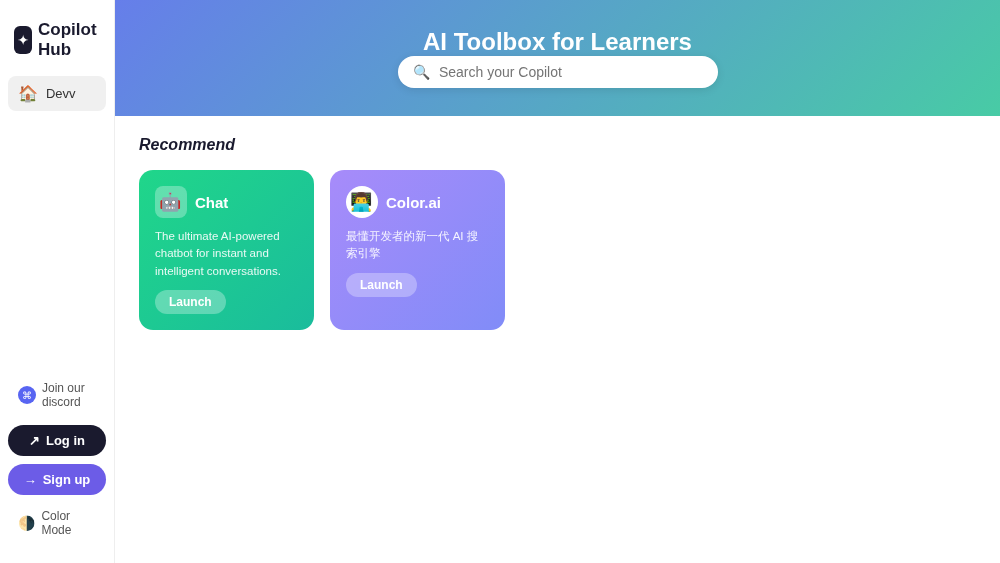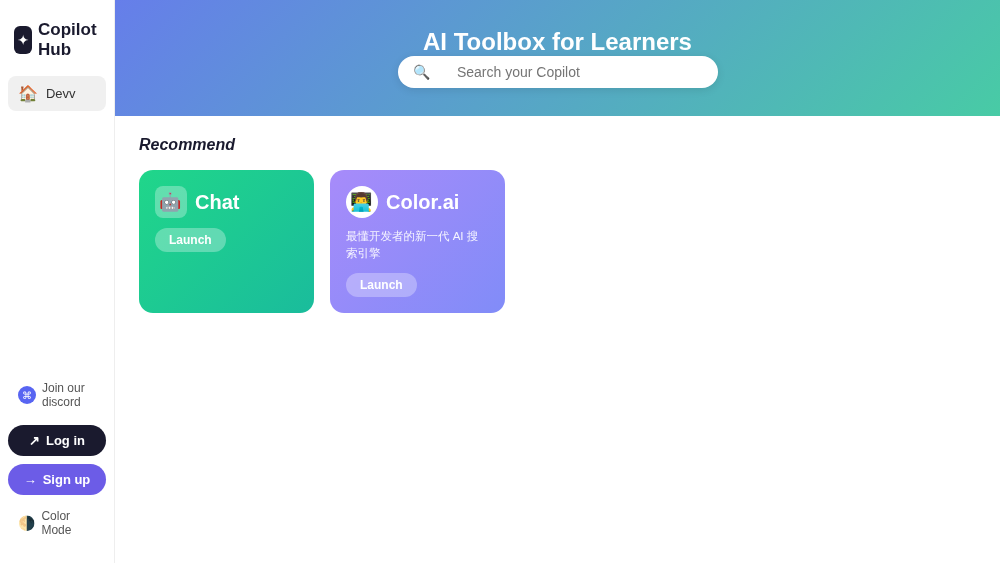--- a/index.html
+++ b/index.html
@@ -160,21 +160,20 @@
       color: #aaa;
       font-size: 14px;
     }
     .search-input {
       border: none;
       outline: none;
       font-size: 14px;
       color: #555;
       flex: 1;
       background: transparent;
-      margin-left: 18px;
     }
 
     
     .content {
       padding: 20px 24px;
     }
     .section-title {
       font-size: 16px;
       font-weight: 700;
       color: #1a1a2e;
@@ -210,21 +209,21 @@
     .card-icon {
       width: 32px;
       height: 32px;
       background: rgba(255,255,255,0.3);
       border-radius: 8px;
       display: flex; align-items: center; justify-content: center;
       font-size: 18px;
     }
     .card-title {
       color: #fff;
-      font-size: 20px;
+      font-size: 15px;
       font-weight: 700;
     }
     .card-desc {
       color: rgba(255,255,255,0.9);
       font-size: 11.5px;
       line-height: 1.5;
     }
     .launch-btn {
       display: inline-block;
       background: rgba(255,255,255,0.3);
@@ -295,20 +294,21 @@
   <div class="content">
     <h2 class="section-title">Recommend</h2>
 
     <div class="cards-grid">
 
       <div class="card card-chat">
         <div class="card-header">
           <div class="card-icon">🤖</div>
           <span class="card-title">Chat</span>
         </div>
+        <p class="card-desc">The ultimate AI-powered chatbot for instant and intelligent conversations.</p>
         <button class="launch-btn">Launch</button>
       </div>
 
       <div class="card card-devv">
         <div class="card-header">
           <div class="devv-avatar">👨‍💻</div>
           <span class="card-title">Color.ai</span>
         </div>
         <p class="card-desc">最懂开发者的新一代 AI 搜索引擎</p>
         <button class="launch-btn">Launch</button>

